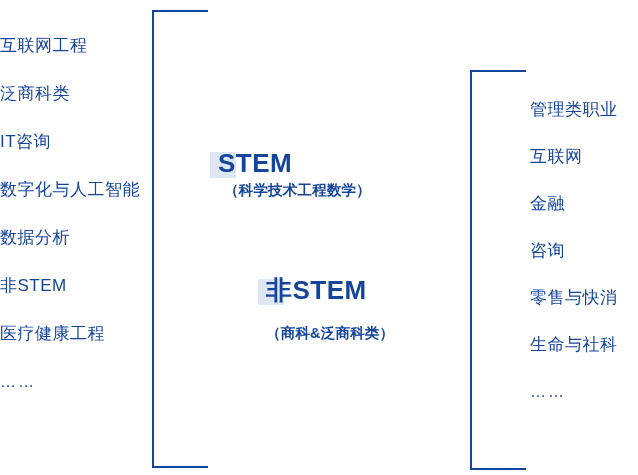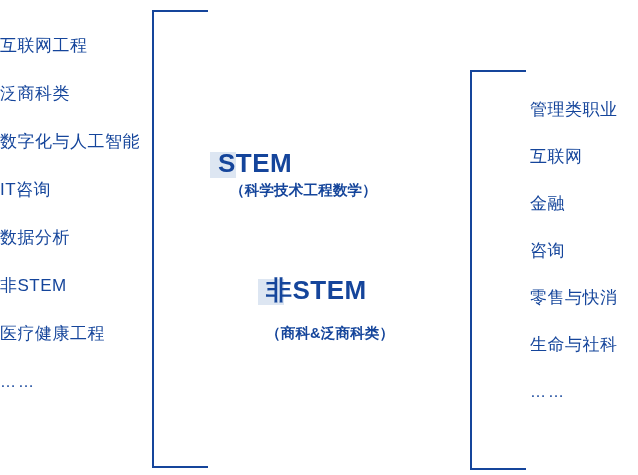--- a/index.html
+++ b/index.html
@@ -117,33 +117,33 @@
   }
   .label-sub {
     font-size: 14.5px;
     font-weight: bold;
     color: #15459b;
     line-height: 20px;
     margin-top: 2px;
     white-space: nowrap;
     letter-spacing: 0.2px;
   }
-  .label-stem .label-sub { margin-left: 16px; }
+  .label-stem .label-sub { margin-left: 10px; }
   .label-nonstem .label-sub { margin-left: 4px; margin-top: 18px; }
 </style>
 </head>
 <body>
 
 <div class="canvas">
 
   <div class="left-list">
     <div class="item">互联网工程</div>
     <div class="item">泛商科类</div>
+    <div class="item">IT咨询</div>
     <div class="item">数字化与人工智能</div>
-    <div class="item">IT咨询</div>
     <div class="item">数据分析</div>
     <div class="item">非STEM</div>
     <div class="item">医疗健康工程</div>
     <div class="item ellipsis">……</div>
   </div>
 
   <div class="bracket bracket-left"></div>
 
   <div class="label-block label-stem">
     <div class="label-main">STEM</div>

